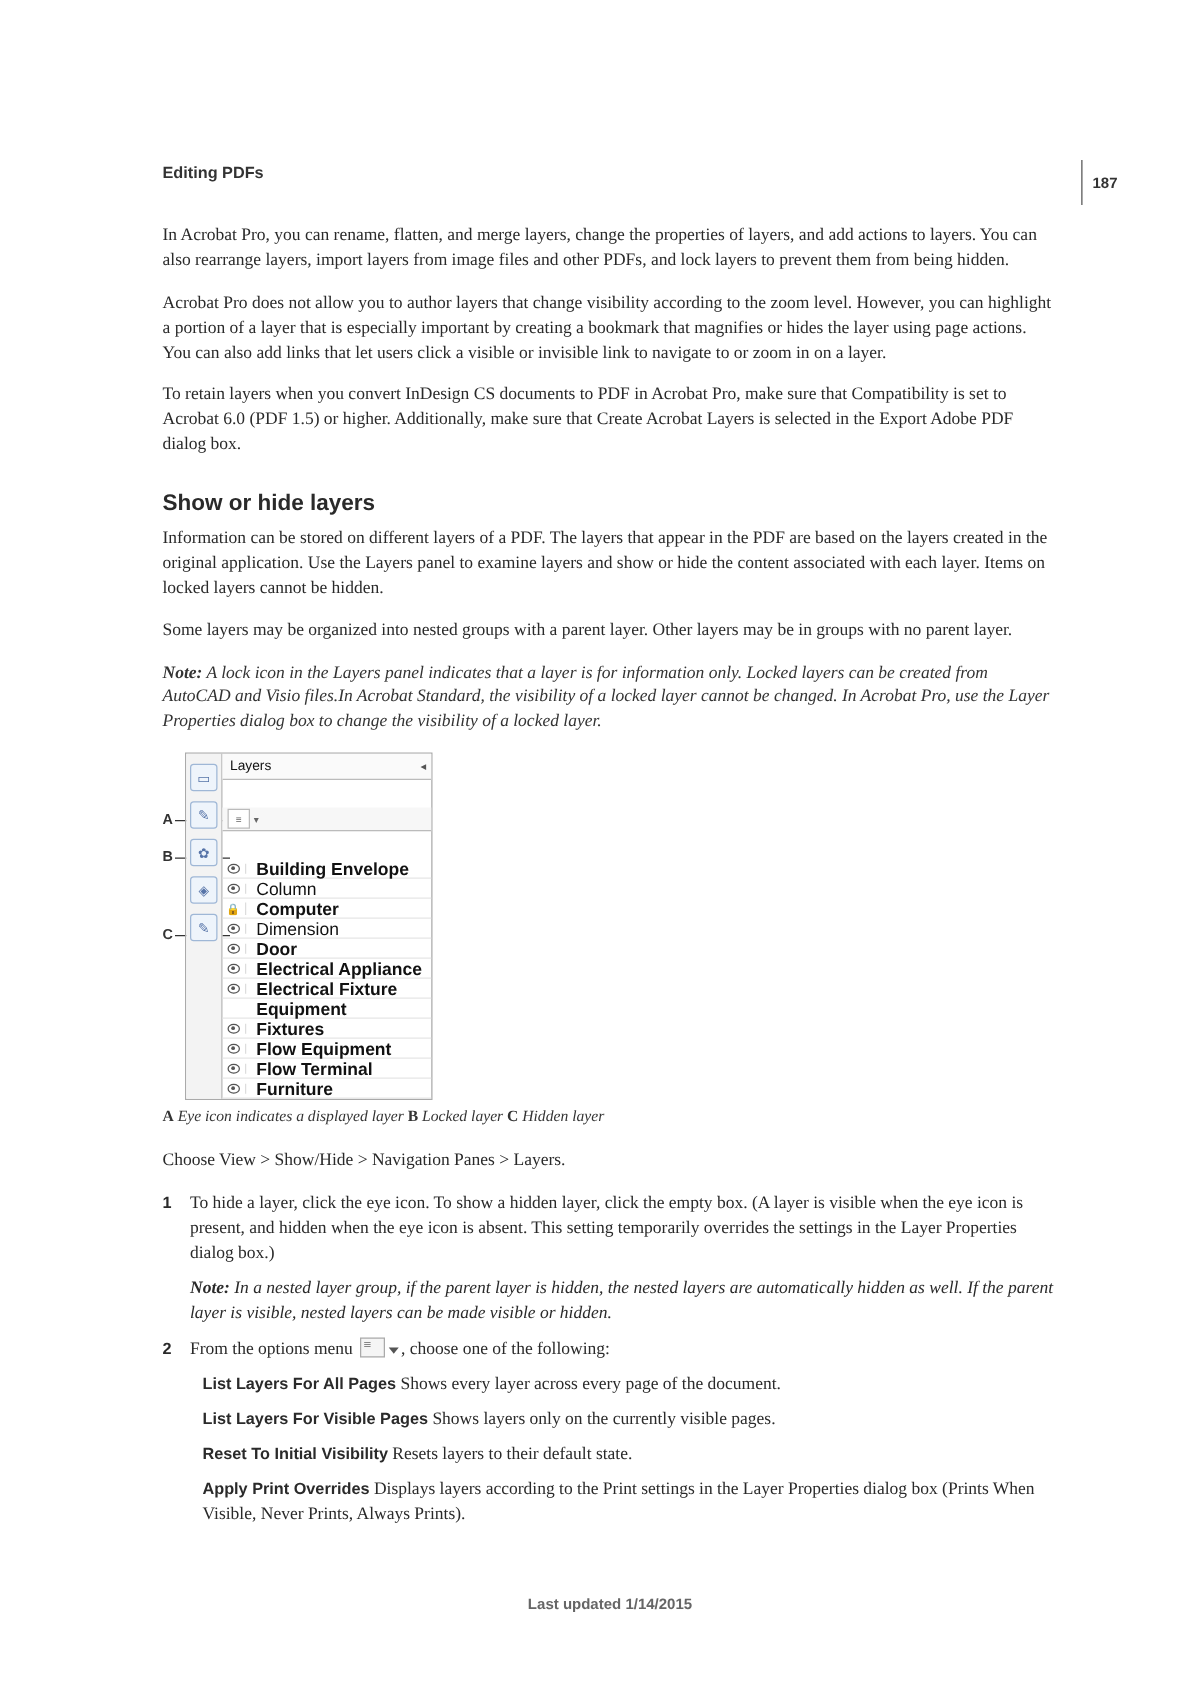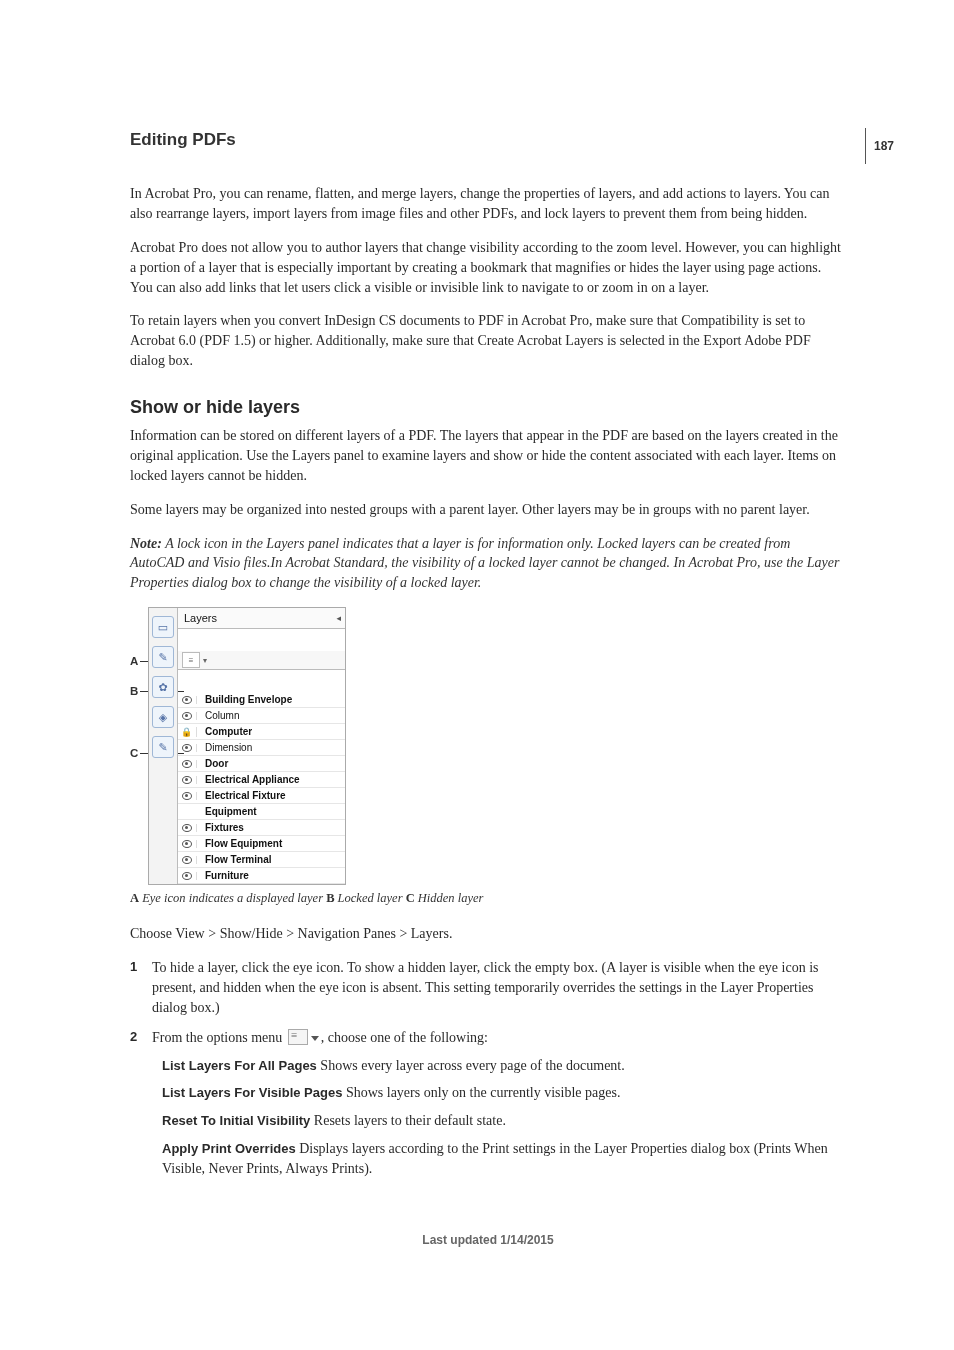--- a/index.html
+++ b/index.html
@@ -28,21 +28,21 @@
   }
   .page-num {
     font-family: "Myriad Pro", Arial, Helvetica, sans-serif;
     font-weight: 700;
     font-size: 12px;
     color: #333;
   }
   .section-tag {
     font-family: "Myriad Pro", Arial, Helvetica, sans-serif;
     font-weight: 700;
-    font-size: 17px;
+    font-size: 13px;
     color: #333;
     margin-bottom: 34px;
   }
   p.body {
     margin: 0 0 14px 0;
     line-height: 1.42;
     font-size: 14px;
   }
   h2.sub {
     font-family: "Myriad Pro", Arial, Helvetica, sans-serif;
@@ -174,21 +174,21 @@
     border-right: 1px solid #ddd;
     display: flex;
     align-items: center;
     justify-content: center;
     font-size: 9px;
   }
   .eye-cell.lock { color: #b58a00; }
   .eye-cell.empty { }
   .layer-name {
     padding-left: 8px;
-    font-size: 10px;
+    font-size: 14px;
   }
   .layer-name.bold { font-weight: 700; }
   .fig-caption {
     font-style: italic;
     font-size: 12.5px;
     margin: 4px 0 18px 0;
     color: #333;
   }
   .fig-caption .key { font-weight: 700; font-style: normal; }
   ol.steps {
@@ -406,20 +406,23 @@
 
   <p class="fig-caption">
     <span class="key">A</span><span> Eye icon indicates a displayed layer  </span><span class="key">B</span><span> Locked layer  </span><span class="key">C</span><span> Hidden layer</span>
   </p>
 
   <p class="body">Choose View &gt; Show/Hide &gt; Navigation Panes &gt; Layers.</p>
 
   <ol class="steps">
     <li>
       <span>To hide a layer, click the eye icon. To show a hidden layer, click the empty box. (A layer is visible when the eye icon is present, and hidden when the eye icon is absent. This setting temporarily overrides the settings in the Layer Properties dialog box.)</span>
+      <p class="sub-note">
+        <span class="note-label">Note:</span><span class="note-run"> In a nested layer group, if the parent layer is hidden, the nested layers are automatically hidden as well. If the parent layer is visible,  nested layers can be made visible or hidden.</span>
+      </p>
     </li>
     <li>
       <span>From the options menu </span><span class="opt-menu-icon"></span><span class="opt-menu-arrow"></span><span>, choose one of the following:</span>
       <div class="opt-block">
         <span class="opt-head">List Layers For All Pages</span><span>  Shows every layer across every page of the document.</span>
       </div>
       <div class="opt-block">
         <span class="opt-head">List Layers For Visible Pages</span><span>  Shows layers only on the currently visible pages.</span>
       </div>
       <div class="opt-block">

